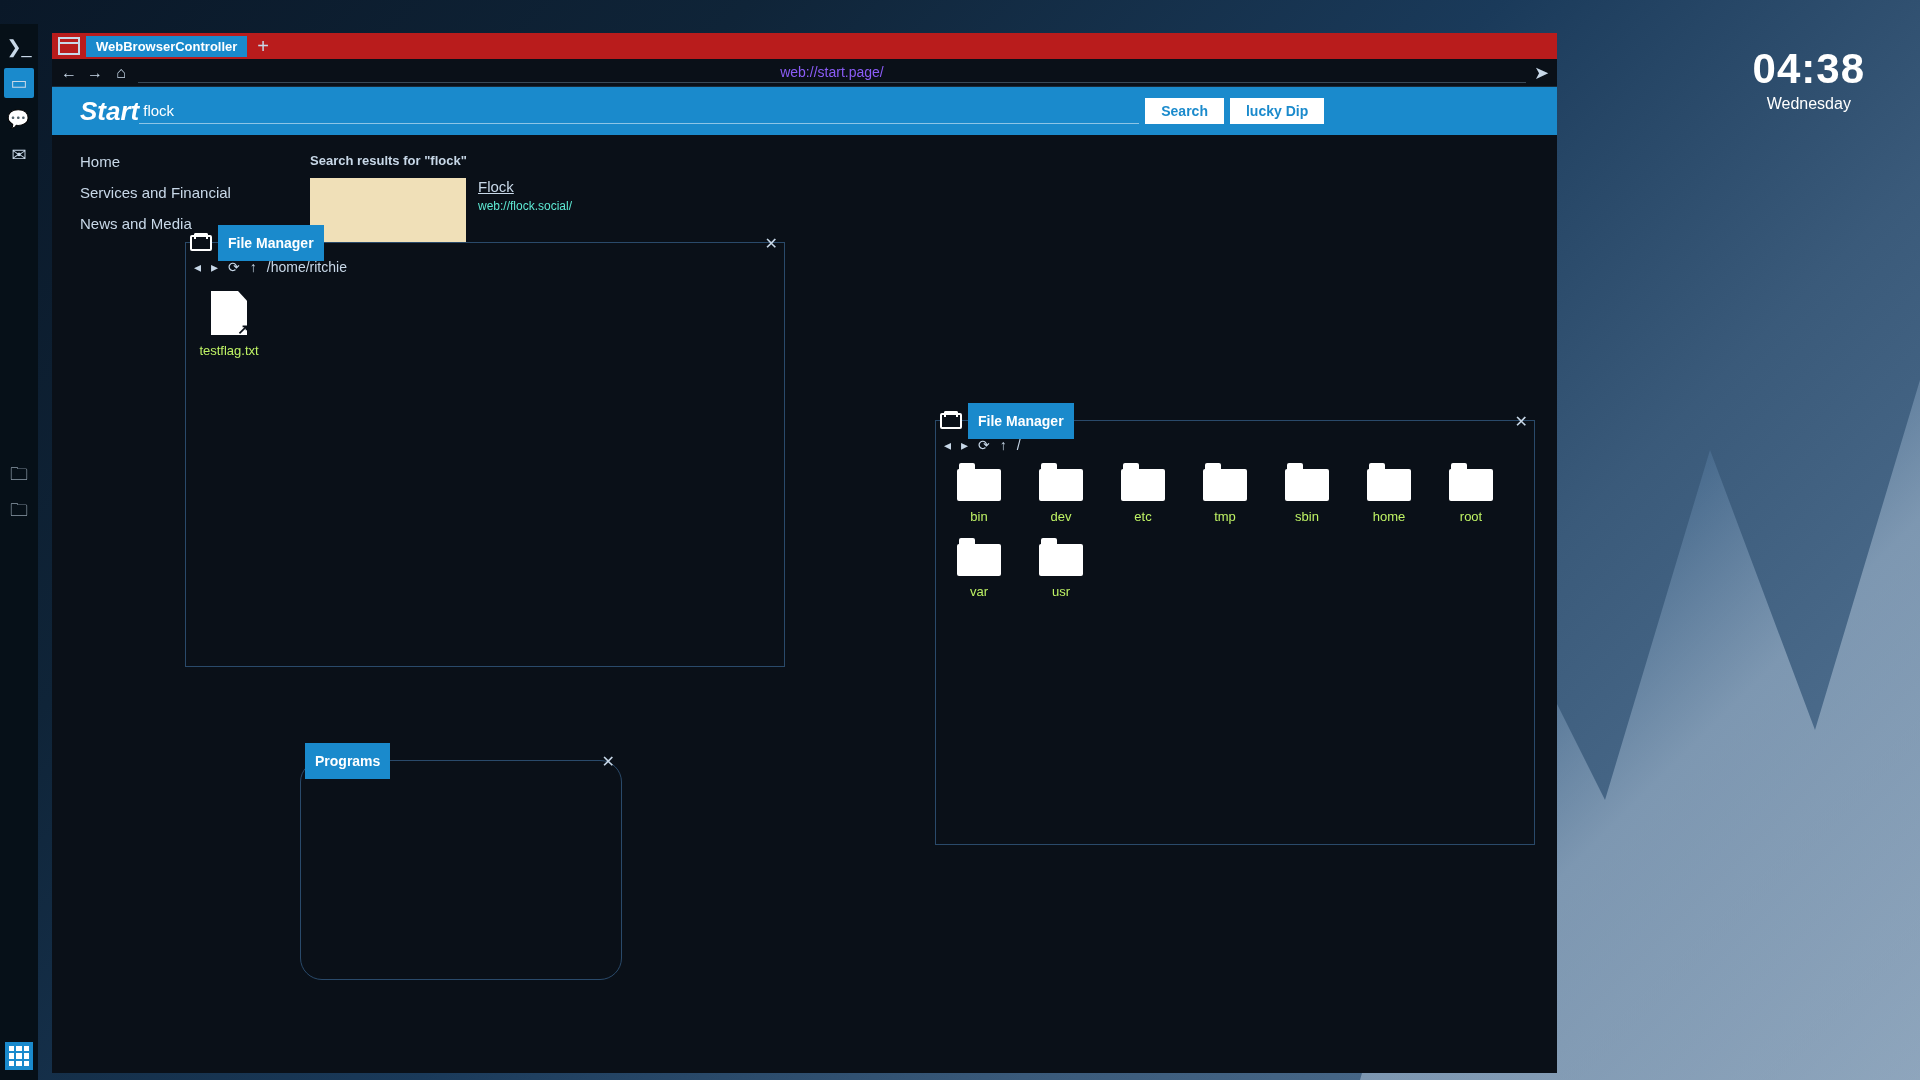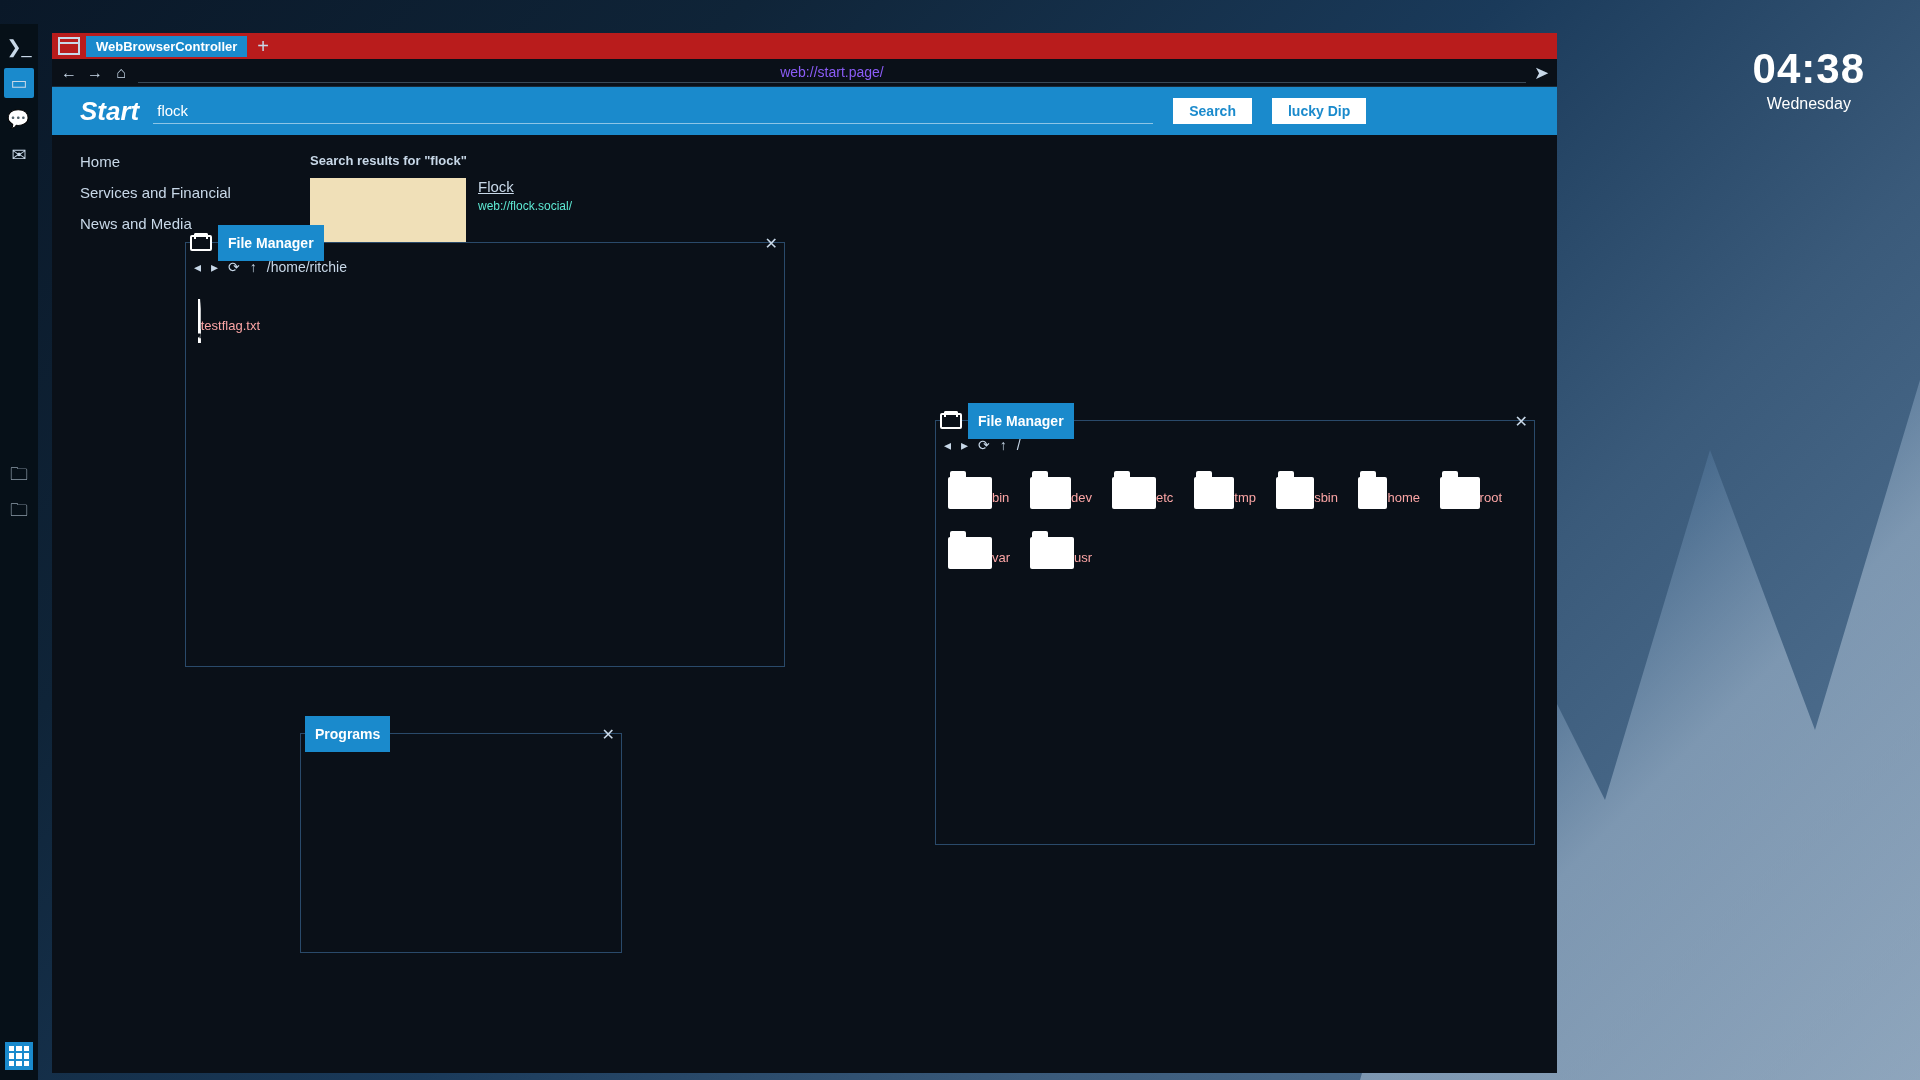--- a/index.html
+++ b/index.html
@@ -28,21 +28,21 @@
 .browser-tabs { height:26px; display:flex; align-items:center; background:#b91c1c; }
 .browser-tabs .win-icon { width:22px; height:18px; border:2px solid #c8d8e8; margin:0 6px; position:relative; }
 .browser-tabs .win-icon::before { content:""; position:absolute; top:3px; left:0; right:0; height:2px; background:#c8d8e8; }
 .browser-tabs .tab { background:#1a8acc; color:#fff; padding:3px 10px; font-size:13px; font-weight:600; }
 .browser-tabs .add-tab { color:#c8d8e8; font-size:20px; margin-left:10px; cursor:pointer; }
 .browser-nav { height:28px; display:flex; align-items:center; gap:8px; padding:0 8px; background:#0a1018; border-bottom:1px solid #1a2a38; }
 .browser-nav .nav-btn { color:#c8d8e8; cursor:pointer; font-size:16px; width:18px; text-align:center; }
 .browser-nav .url { flex:1; color:#8b5cf6; font-size:14px; padding:2px 4px; border-bottom:1px solid #3a4a58; background:transparent; border-top:none; border-left:none; border-right:none; outline:none;text-align:center; }
 .browser-nav .go { color:#c8d8e8; font-size:18px; cursor:pointer; }
 .browser-content { position:relative; height:calc(100% - 54px); }
-.start-header { height:48px; background:#1a8acc; display:flex; align-items:center; padding:9px 28px; gap:14px; }
+.start-header { height:48px; background:#1a8acc; display:flex; align-items:center; padding:9px 28px; }
 .start-header .logo { color:#fff; font-size:26px; font-weight:700; font-style:italic; }
 .start-header .search-box { flex:0 0 1000px; background:transparent; border:none; border-bottom:1px solid rgba(255,255,255,.5); color:#fff; font-size:15px; padding:4px; outline:none; }
 .start-header .search-box::placeholder { color:rgba(255,255,255,.35); }
 .start-header .btn { background:#fff; color:#1a8acc; border:none; padding:5px 16px; font-size:14px; font-weight:600; cursor:pointer; margin-left:6px; }
 .start-body { display:flex; padding:18px 28px; color:#c8d8e8; }
 .start-nav { width:230px; display:flex; flex-direction:column; gap:14px; font-size:15px; }
 .start-nav div { cursor:pointer; }
 .start-results { flex:1; }
 .start-results .heading { font-size:13px; font-weight:600; margin-bottom:10px; }
 .start-results .result { display:flex; gap:12px; }
@@ -52,30 +52,30 @@
 .window { position:absolute; background:#0a1018; border:1px solid #2a4a6a; z-index:100; }
 .window .titlebar { height:24px; display:flex; align-items:center; position:relative; top:-12px; margin-bottom:-12px; }
 .window .title-icon { width:22px; height:16px; border:2px solid #fff; border-radius:2px; margin-left:4px; margin-right:6px; position:relative; background:#0a1018; }
 .window .title-icon::before { content:""; position:absolute; top:-4px; left:2px; width:10px; height:4px; border:2px solid #fff; border-bottom:none; border-radius:2px 2px 0 0; }
 .window .title-label { background:#1a8acc; color:#fff; padding:10px 10px; font-size:14px; font-weight:600; }
 .window .close { margin-left:auto; margin-right:6px; color:#c8d8e8; cursor:pointer; font-size:16px; }
 .window .toolbar { height:24px; display:flex; align-items:center; gap:10px; padding:0 8px; color:#c8d8e8; font-size:14px; }
 .window .toolbar span { cursor:pointer; }
 .window .toolbar .path { font-size:14px; cursor:default; }
 .window .content { padding:12px; display:flex; flex-wrap:wrap; gap:20px; align-content:flex-start; }
-.file-item,.folder-item { width:62px; display:flex; flex-direction:row; align-items:center; cursor:pointer; color:#fca5a5;margin-top:8px; }
+.file-item,.folder-item { width:62px; display:flex; flex-direction:column; align-items:center; cursor:pointer; color:#bef264; }
 .file-icon { width:36px; height:44px; background:#fff; position:relative; clip-path:polygon(0 0,75% 0,100% 22%,100% 100%,0 100%); }
 .file-icon::after { content:"↗"; position:absolute; bottom:-2px; right:-2px; font-size:14px; color:#0a1018; background:#fff; font-weight:bold; }
 .folder-icon { width:44px; height:32px; background:#fff; border-radius:2px; position:relative; }
 .folder-icon::before { content:""; position:absolute; top:-6px; left:2px; width:16px; height:8px; background:#fff; border-radius:2px 2px 0 0; }
 .file-item .label,.folder-item .label { font-size:13px; margin-top:8px; text-align:center; white-space:nowrap; }
 .programs-window .folder-icon { width:44px; height:32px; }
 #fm1 { top:242px; left:185px; width:600px; height:425px; }
 #fm2 { top:420px; left:935px; width:600px; height:425px; }
-#prog { top:733px; left:300px; width:322px; height:220px; }
+#prog { top:760px; left:300px; width:322px; height:220px;border-radius:22px; }
 </style>
 </head>
 <body>
 
 <div class="desktop">
 
 
   <div class="sidebar">
     <div class="item">❯_</div>
     <div class="item active">▭</div>

